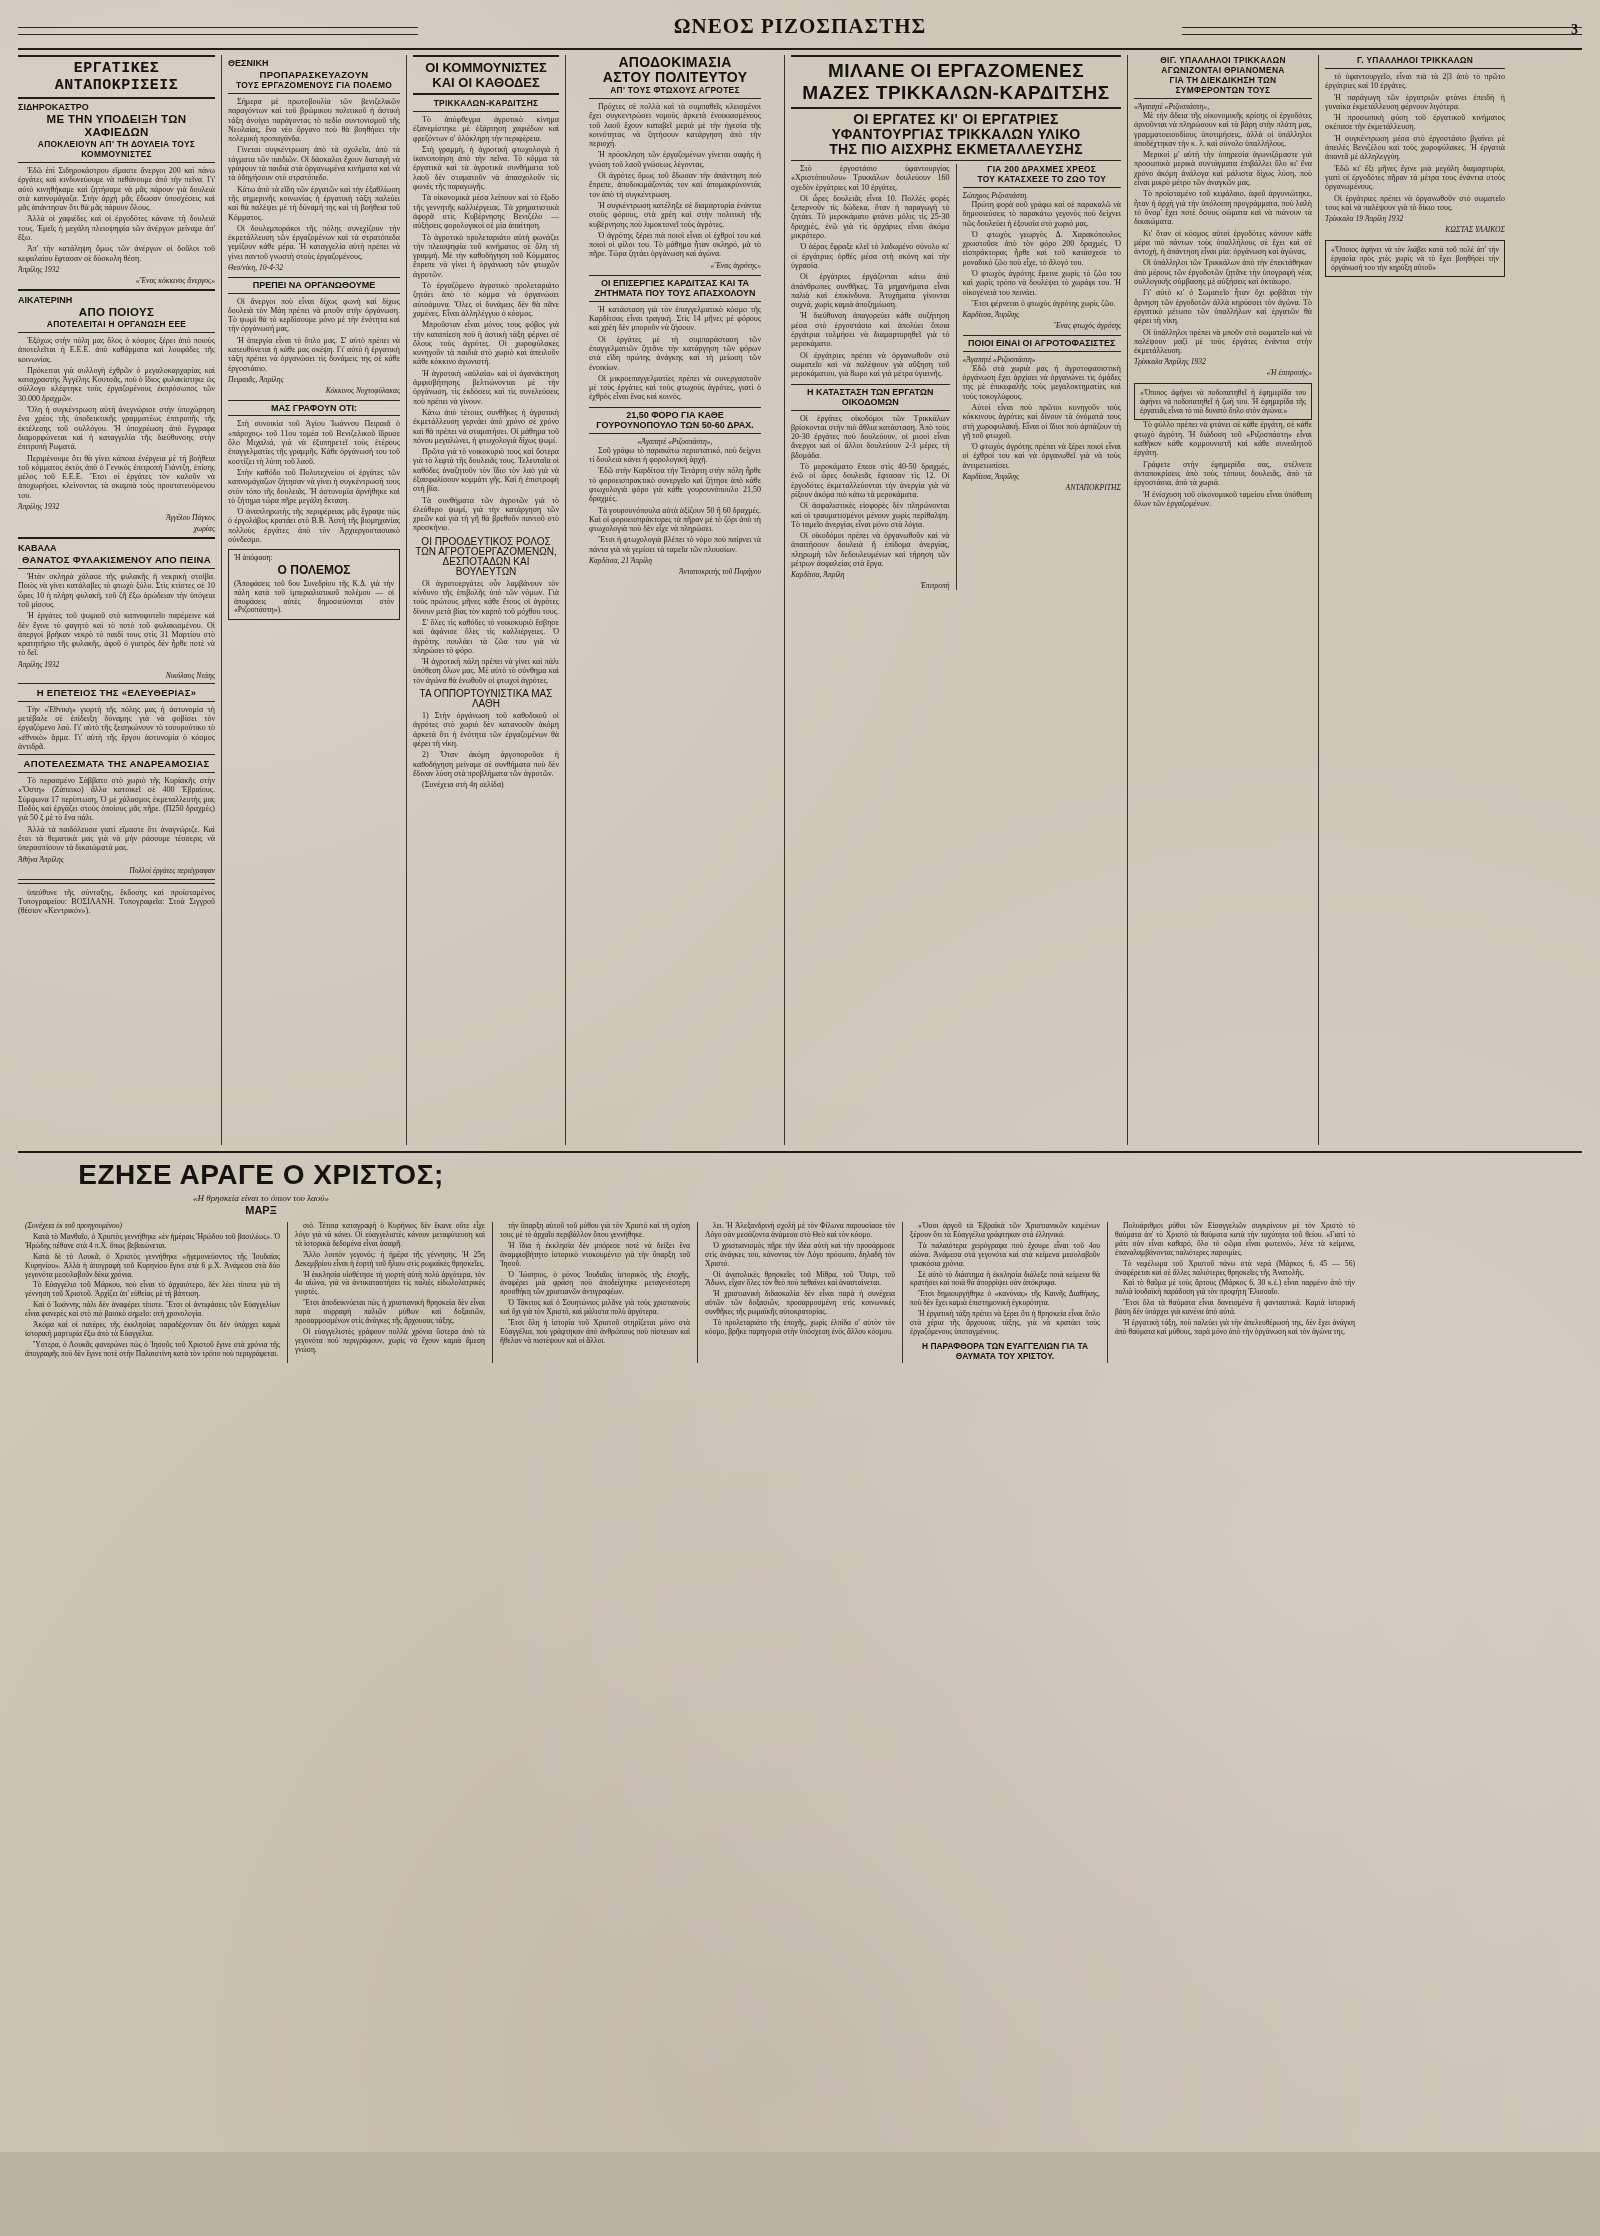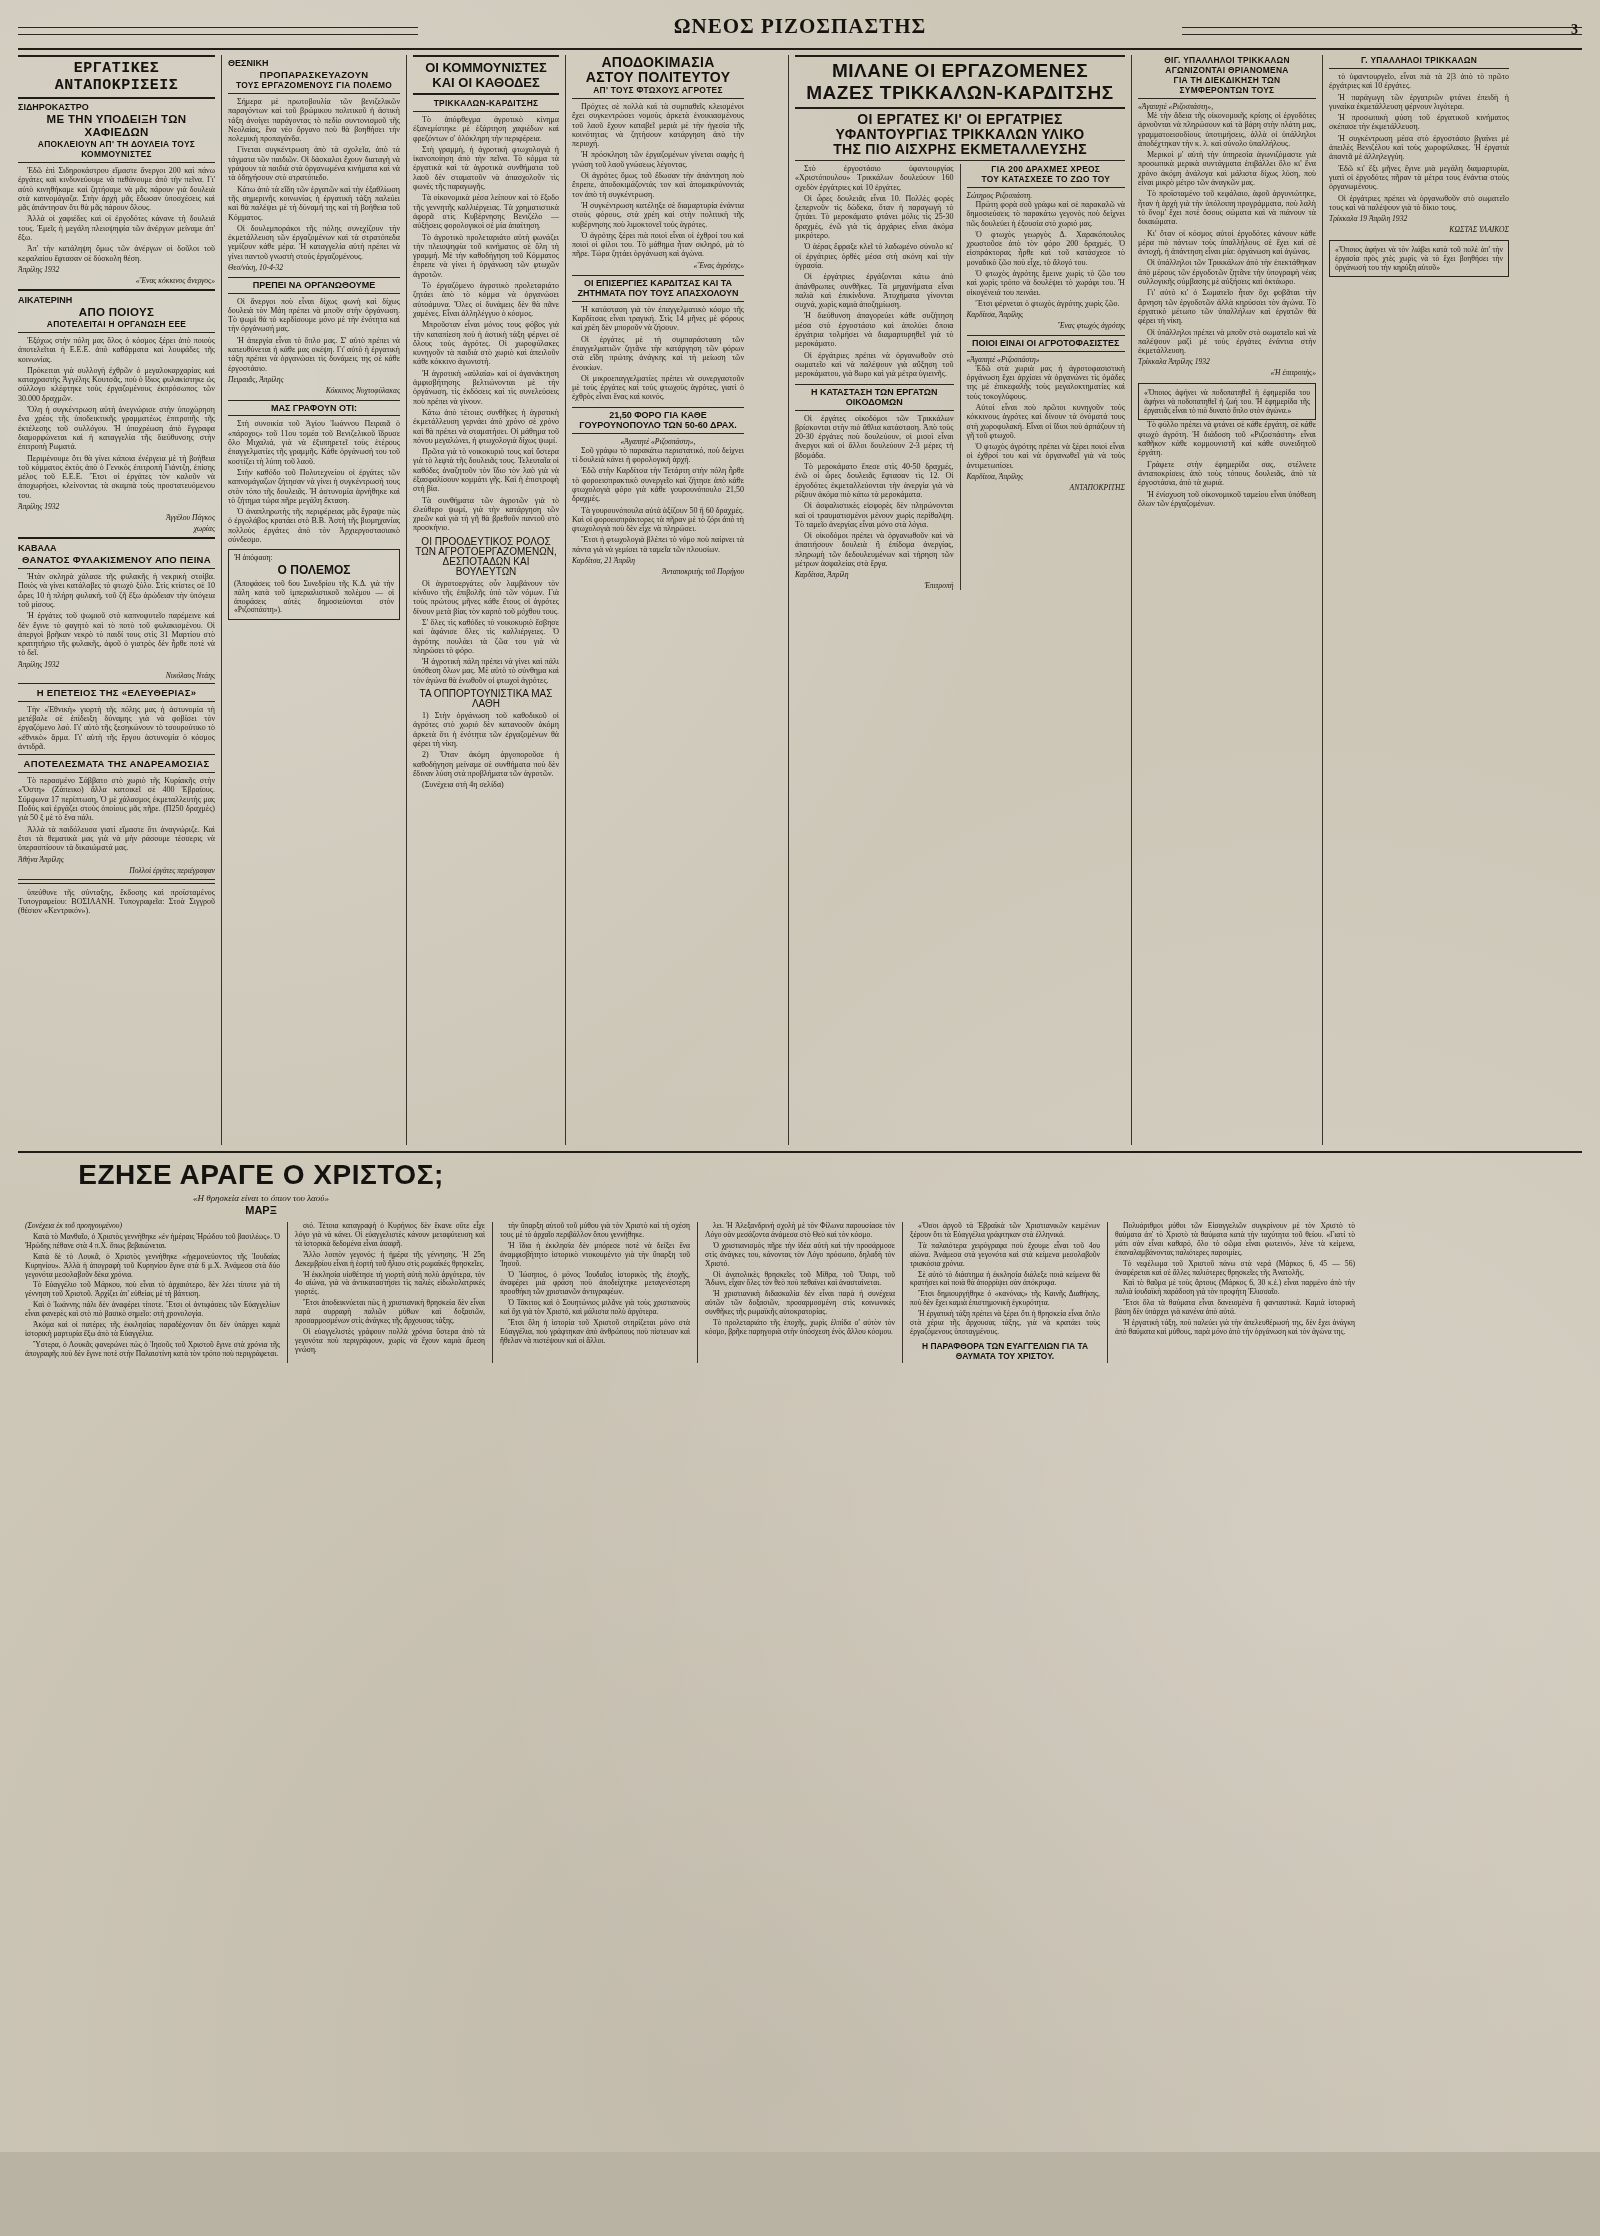--- a/index.html
+++ b/index.html
@@ -74,22 +74,22 @@
 
   
   .top{
     display:flex;
     margin-top:5px;
     height:1090px;
   }
   .colA{width:197px;padding-right:6px;}
   .colB{width:172px;padding:0 6px;}
   .colC{width:146px;padding:0 6px;}
-  .colD{width:172px;padding:0 6px;}
-  .colE{width:330px;padding:0 6px;margin-left:38px;}
+  .colD{width:172px;padding:0 23px;}
+  .colE{width:330px;padding:0 6px;}
   .colF{width:178px;padding:0 6px;}
   .colG{width:180px;padding:0 0 0 6px;}
 
   
   .banner{
     border-top:2px solid #201d17;
     border-bottom:2px solid #201d17;
     padding:3px 2px;
     text-align:center;
     font-family:"Liberation Sans", sans-serif;

